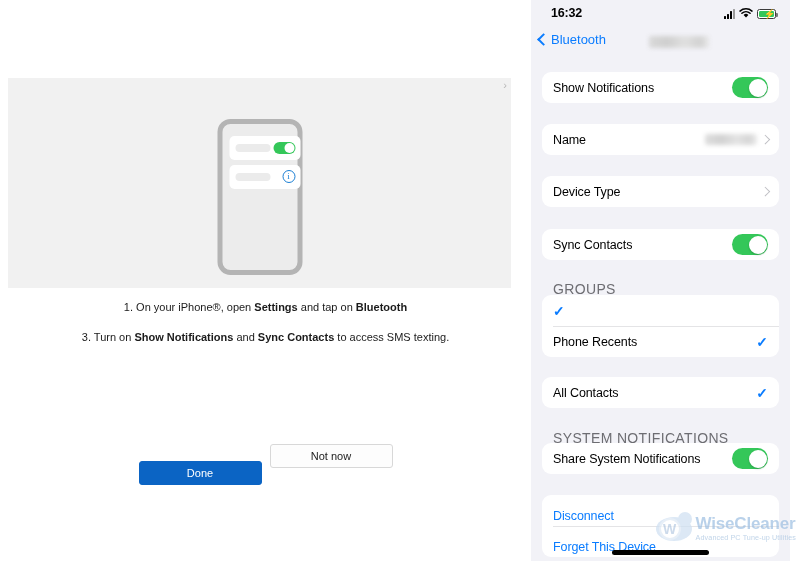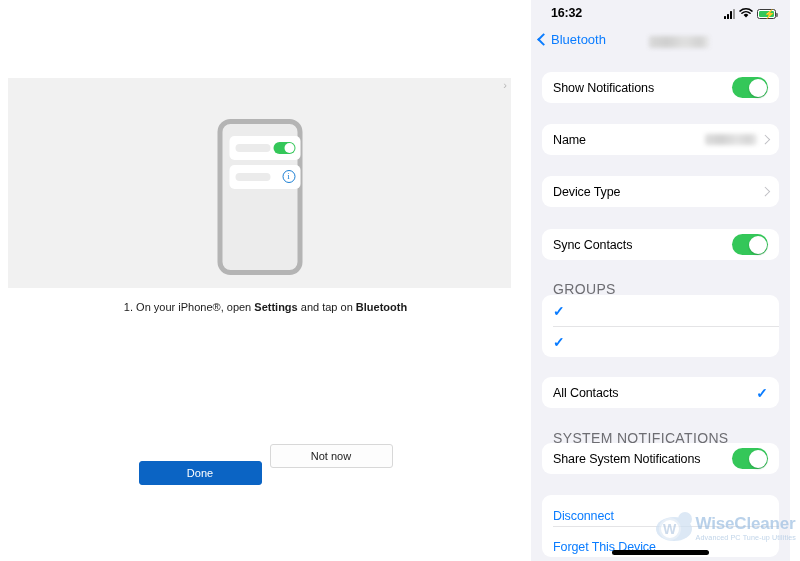--- a/index.html
+++ b/index.html
@@ -446,20 +446,24 @@
     </div>
 
     <div class="copy-block">
 
       <div class="step">
         <span>1.</span>
         <span>On your iPhone®, open </span><b>Settings</b><span> and tap on </span><b>Bluetooth</b>
       </div>
 
 
+      <div class="step">
+        <span>3.</span>
+        <span>Turn on </span><b>Show Notifications</b><span> and </span><b>Sync Contacts</b><span> to access SMS texting.</span>
+      </div>
     </div>
 
     <div class="btn-row">
       <div class="btn btn-primary">Done</div>
       <div class="btn btn-secondary">Not now</div>
     </div>
   </div>
 
   <div class="phone-panel">
     <div class="ios-white-gutter"></div>
@@ -525,20 +529,21 @@
         </span>
       </div>
     </div>
 
     <div class="group-header" style="top:281px;">GROUPS</div>
     <div class="ios-list" style="top:295px;">
       <div class="ios-row">
         <span class="check">✓</span>
       </div>
       <div class="ios-row">
+        <span class="label">Phone Recents</span>
         <span class="check">✓</span>
       </div>
     </div>
 
     <div class="ios-list" style="top:377px;">
       <div class="ios-row">
         <span class="label">All Contacts</span>
         <span class="check">✓</span>
       </div>
     </div>

